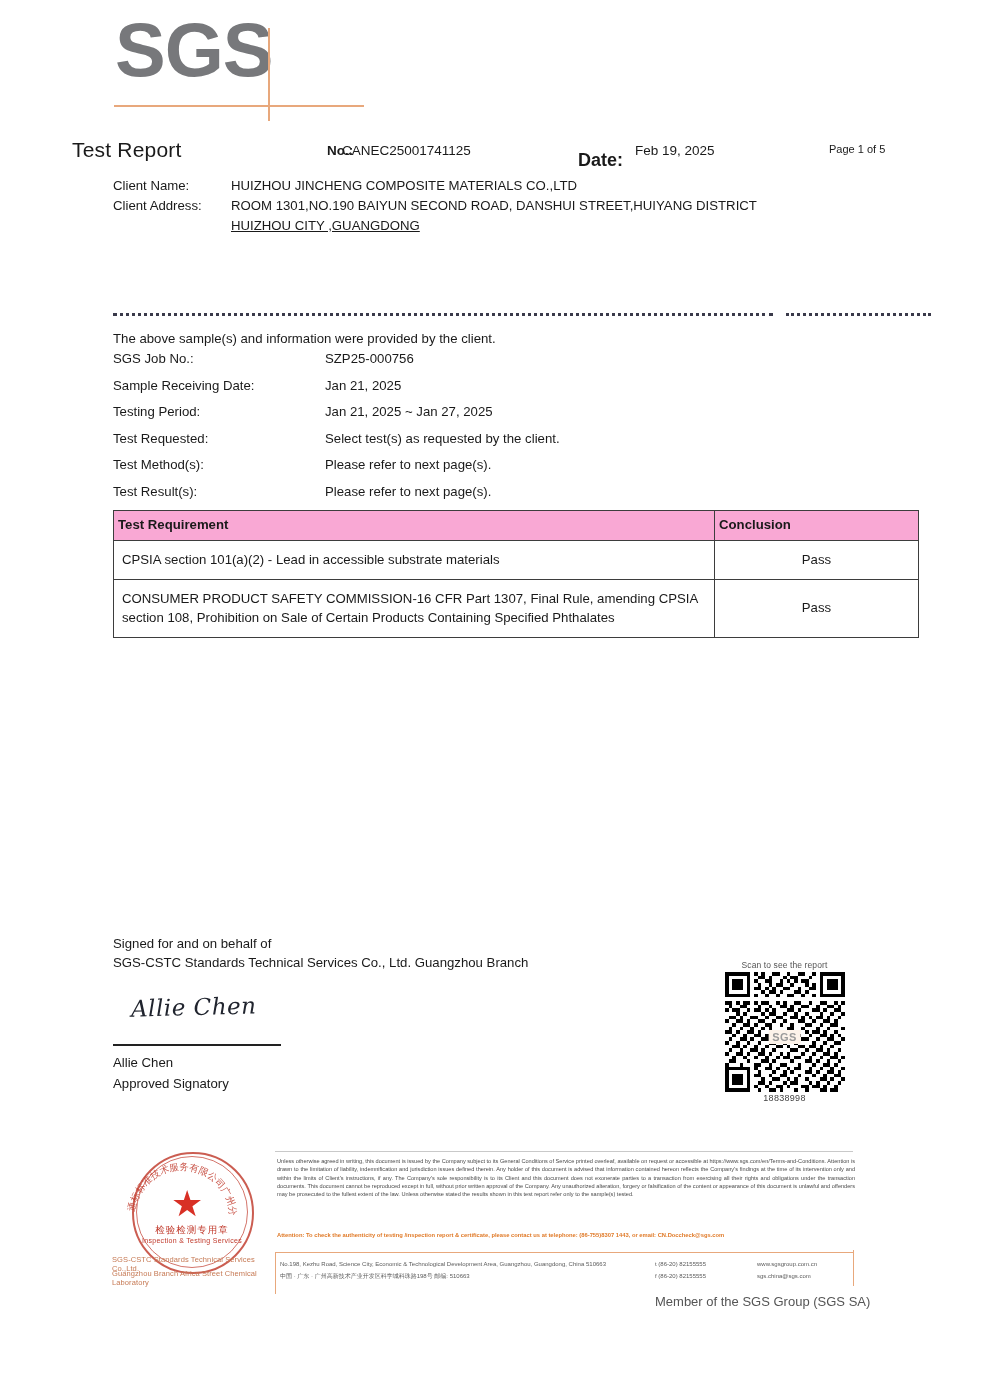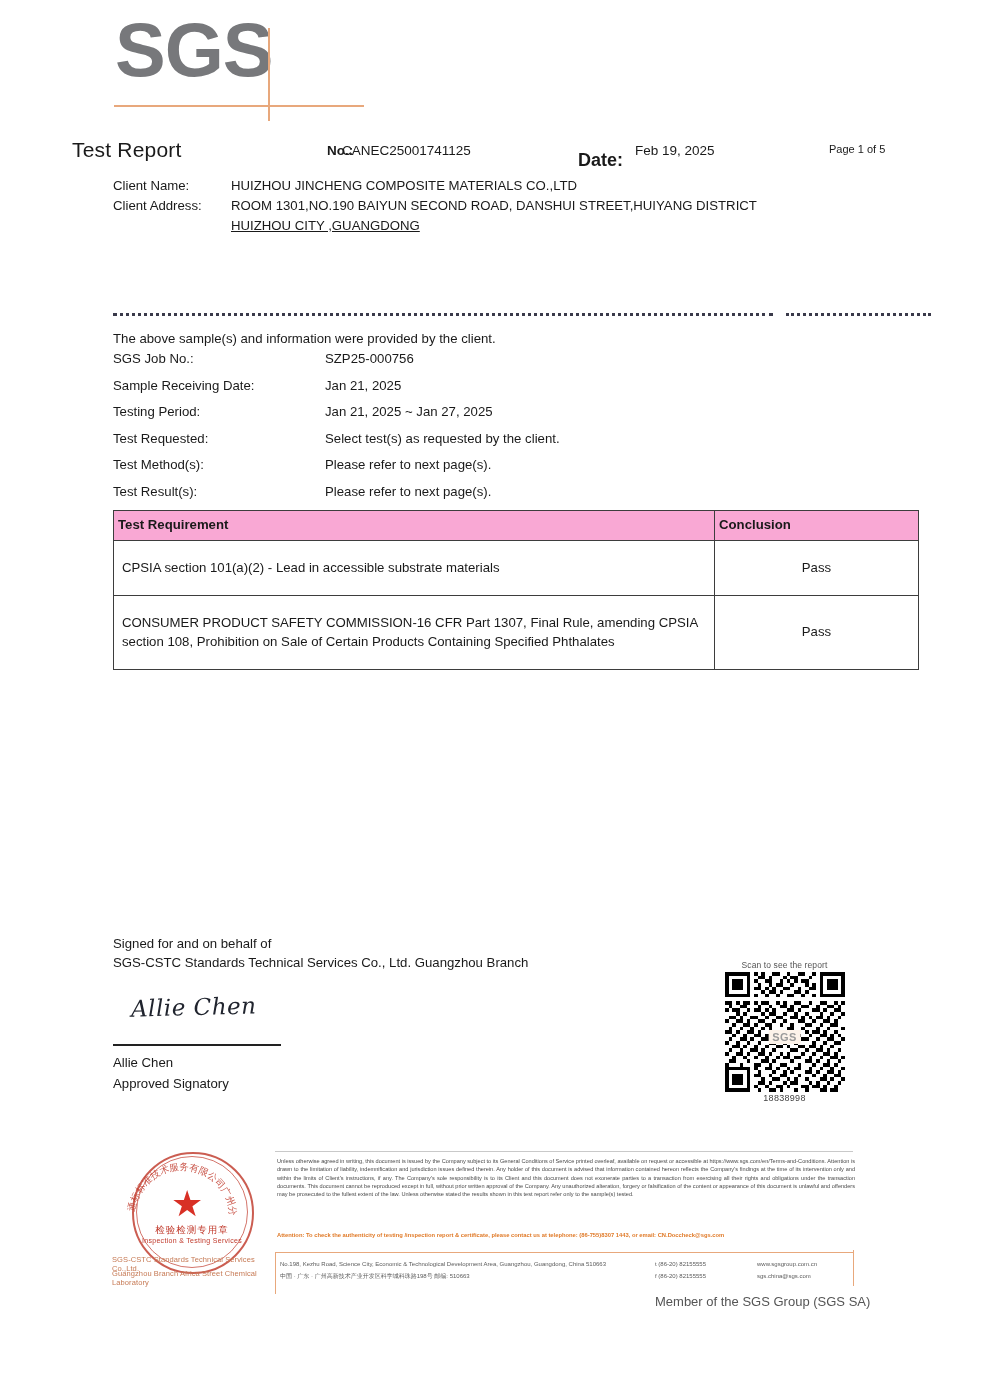--- a/index.html
+++ b/index.html
@@ -191,21 +191,21 @@
     position: absolute;
     left: 113px;
     top: 510px;
     width: 787px;
     border-collapse: collapse;
     table-layout: fixed;
   }
   .result-table th, .result-table td {
     border: 1px solid #3d3d3d;
     font-size: 13.2px;
-    padding: 18px 8px;
+    padding: 10px 8px;
     vertical-align: middle;
     line-height: 18.5px;
     text-align: left;
     font-weight: normal;
   }
   .result-table thead th {
     background: #f9a8d4;
     font-weight: bold;
     padding: 5px 4px;
   }

